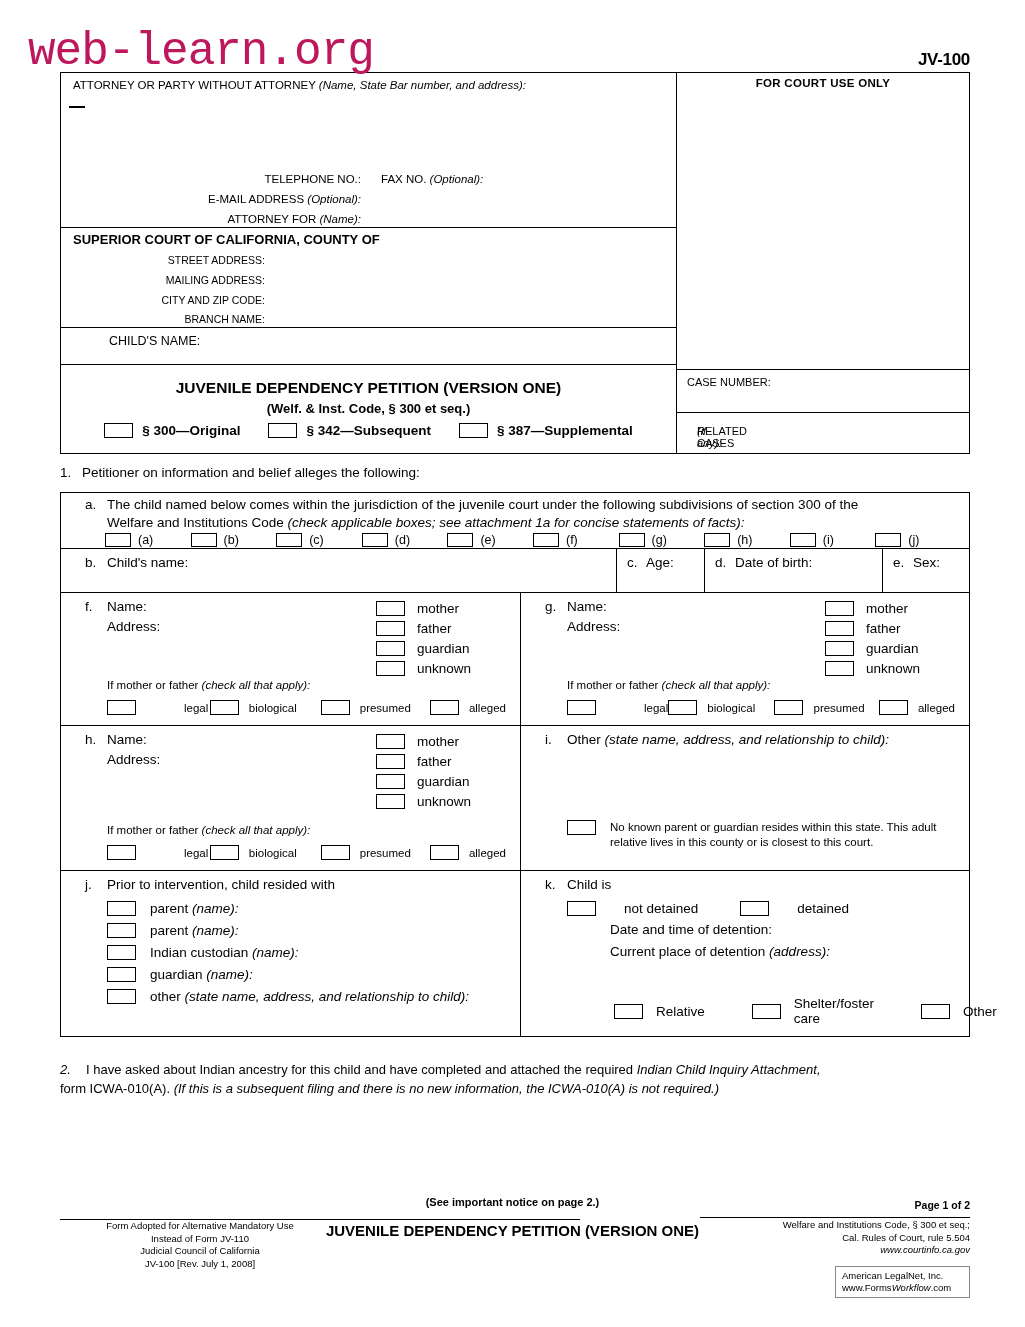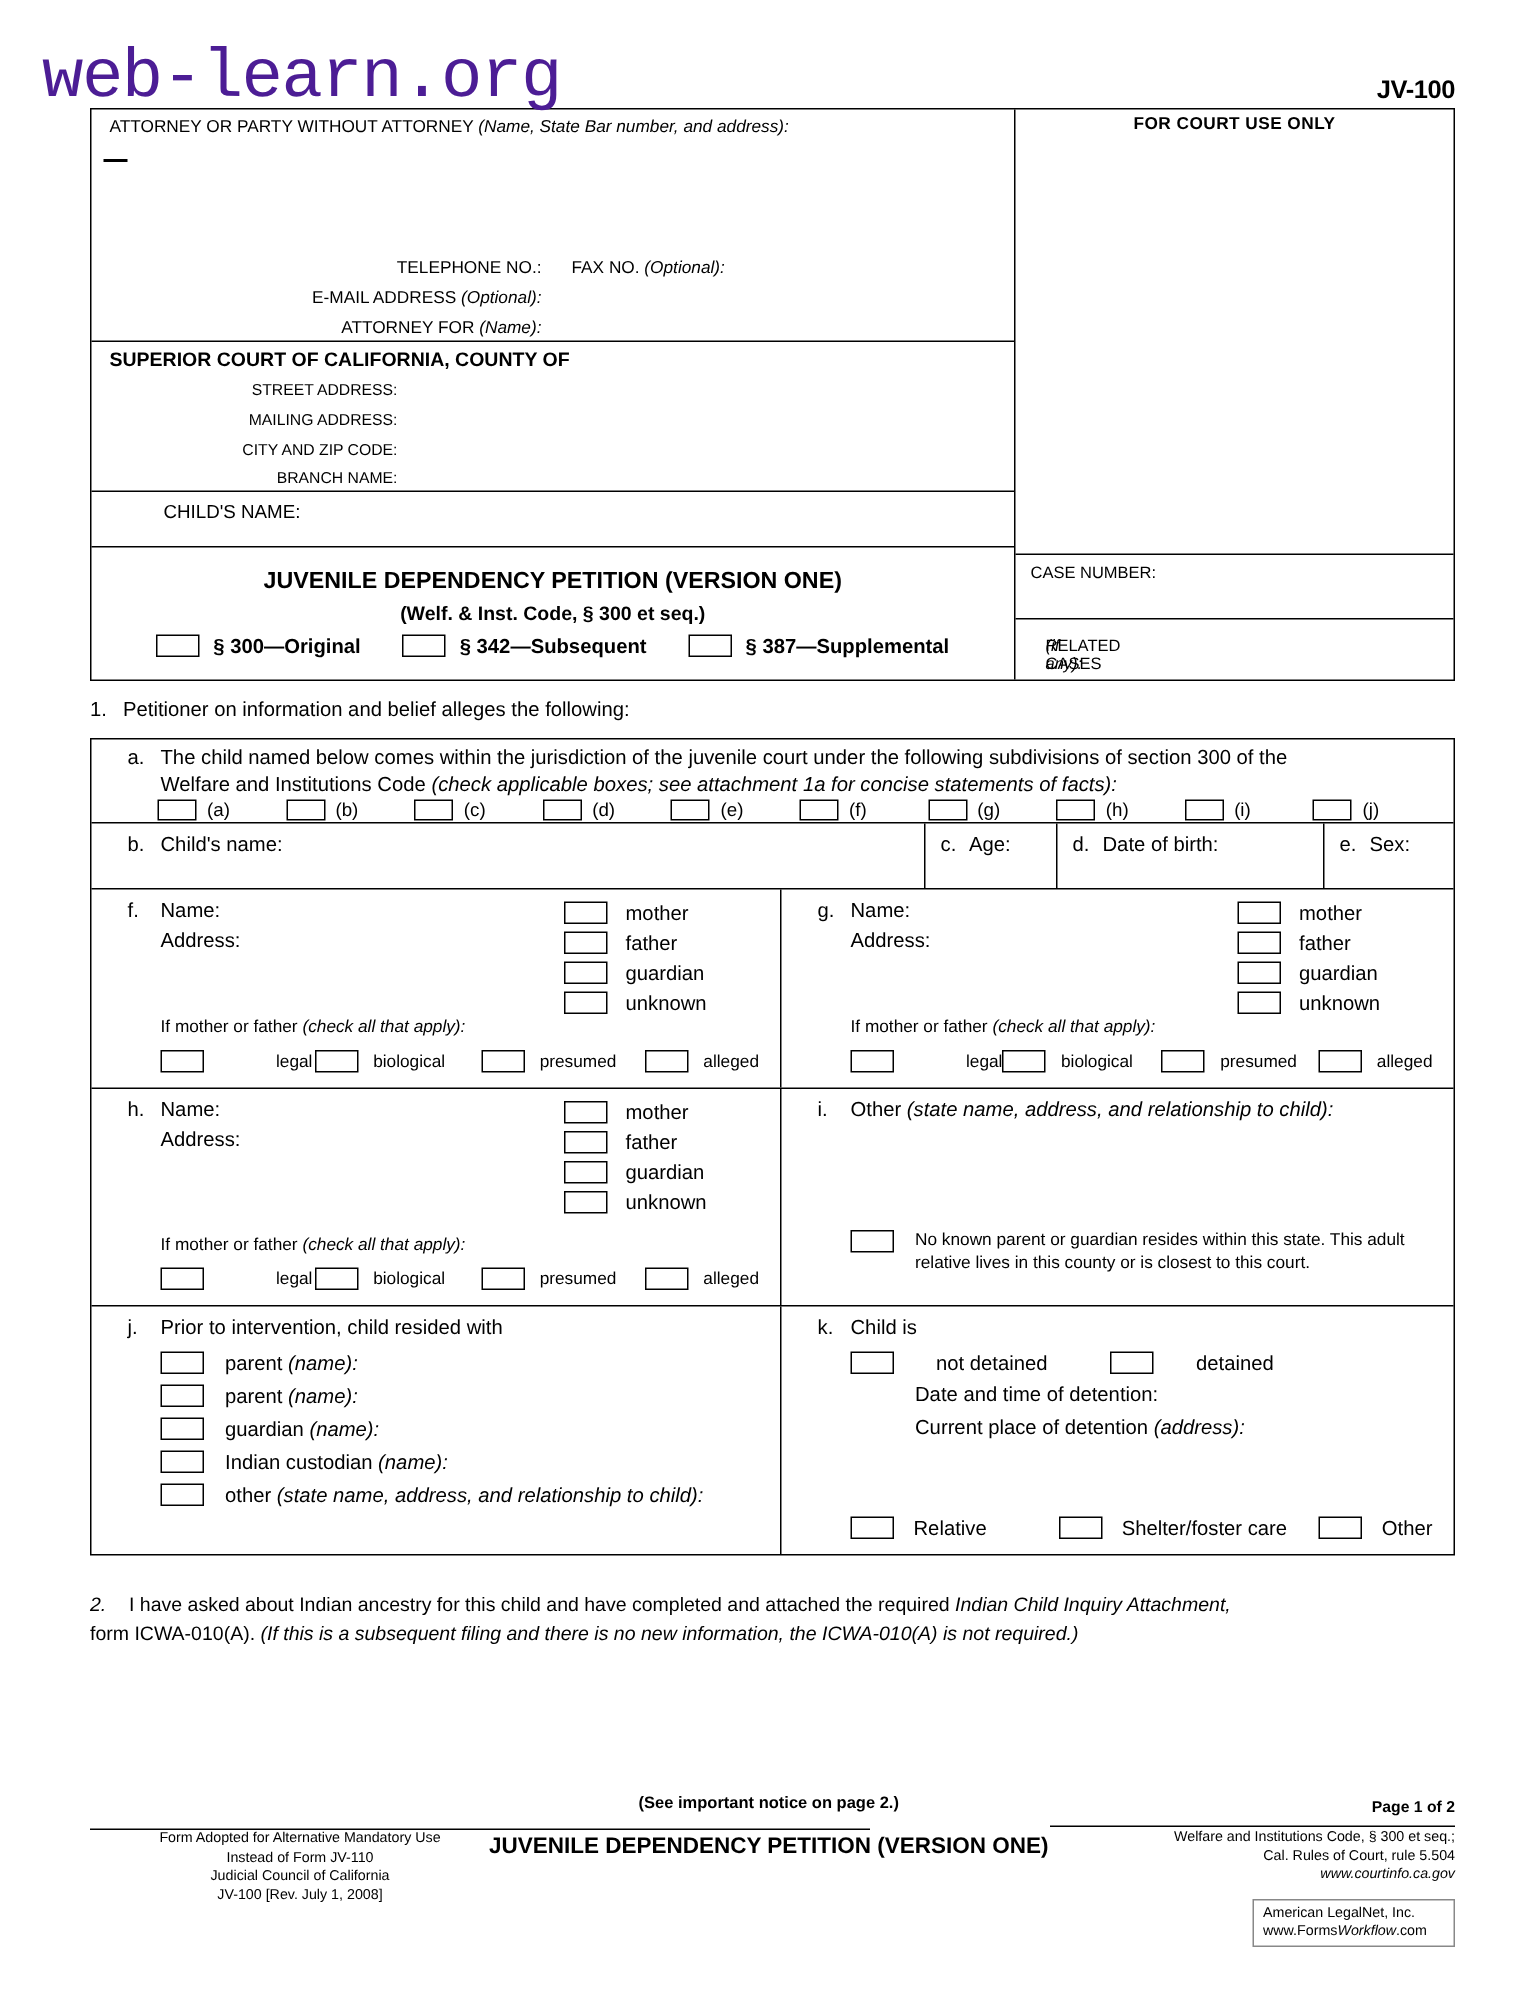--- a/index.html
+++ b/index.html
@@ -13,21 +13,21 @@
     overflow: hidden;
   }
   .page { position: relative; width:1025px; height:1327px; }
 
   
   .watermark {
     position:absolute; left:28px; top:26px;
     font-family: "Liberation Mono", monospace;
     font-size: 46px;
     letter-spacing: -1px;
-    color:#4c1d95;
+    color:#be185d;
     white-space: nowrap;
     z-index: 50;
     pointer-events:none;
     font-weight: 400;
   }
 
   
   .top-caption {
     position:absolute; left:175px; top:52px; width:700px;
     font-size:11.5px; line-height:14px;
@@ -126,21 +126,21 @@
 
   .nokp { position:absolute; left:46px; bottom:20px; right:18px; display:flex; align-items:flex-start; gap:14px; font-size:11.5px; line-height:15px; }
 
   .jlist { position:absolute; left:46px; top:26px; }
   .jitem { display:flex; align-items:center; gap:14px; font-size:13.5px; height:22px; }
 
   .kdet { position:absolute; left:46px; top:26px; }
   .krow1 { display:flex; align-items:center; gap:28px; font-size:13.5px; height:22px; }
   .kline { font-size:13.5px; height:22px; line-height:22px; margin-left:43px; }
   .kbottom { position:absolute; left:46px; bottom:10px; right:14px; display:flex; align-items:center; font-size:13.5px; }
-  .kb-item { display:flex; align-items:center; gap:13px; }
+  .kb-item { display:flex; align-items:center; gap:13px;margin-left:47px; }
   .kb-item.s1 { width:160px; }
   .kb-item.s2 { width:200px; }
 
   
   .item2 { position:absolute; left:60px; top:1060px; width:910px; font-size:13px; line-height:19px; }
   .item2 .num { position:absolute; left:0; top:0; font-style:italic; }
   .item2 .txt { margin-left:26px; }
 
   
   .notice { position:absolute; left:0; top:1196px; width:1025px; text-align:center; font-size:11px; font-weight:bold; }
@@ -449,25 +449,25 @@
           <div class="jitem">
               <span class="cb"></span>
               <span><span>parent </span><span class="ital">(name):</span></span>
             </div>
           <div class="jitem">
               <span class="cb"></span>
               <span><span>parent </span><span class="ital">(name):</span></span>
             </div>
           <div class="jitem">
               <span class="cb"></span>
+              <span><span>Indian custodian </span><span class="ital">(name):</span></span>
+            </div>
+          <div class="jitem">
+              <span class="cb"></span>
               <span><span>guardian </span><span class="ital">(name):</span></span>
-            </div>
-          <div class="jitem">
-              <span class="cb"></span>
-              <span><span>Indian custodian </span><span class="ital">(name):</span></span>
             </div>
           <div class="jitem">
               <span class="cb"></span>
               <span><span>other </span><span class="ital">(state name, address, and relationship to child):</span></span>
             </div>
         </div>
       </div>
       <div class="half-r">
         <span class="plt">k.</span>
         <span class="pl">Child is</span>

